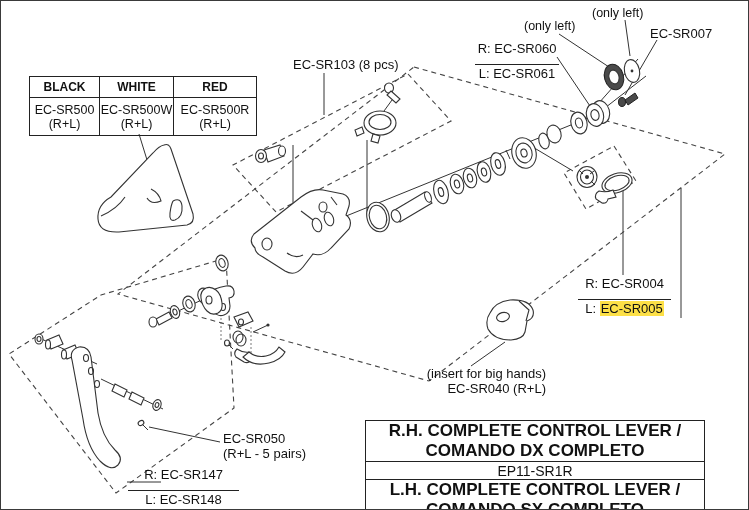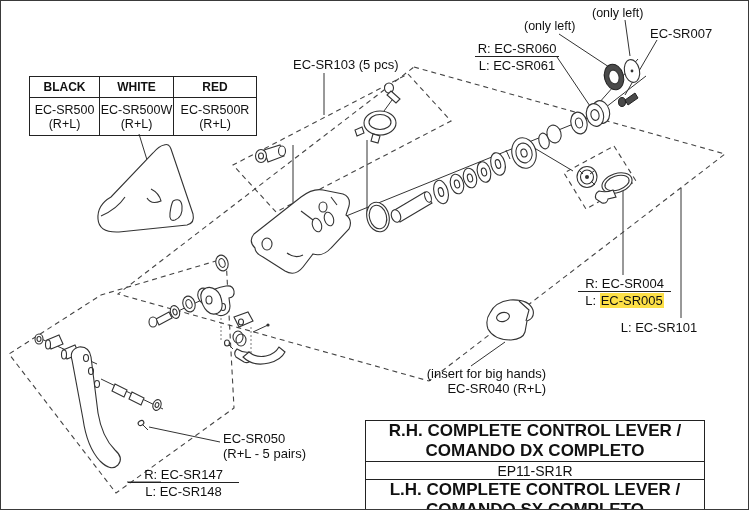--- a/index.html
+++ b/index.html
@@ -1,21 +1,21 @@
 <!DOCTYPE html>
 <html><head>
 <meta charset="utf-8">
 <style>
   html,body{margin:0;padding:0;background:#e8e8e8;font-family:"Liberation Sans",sans-serif;}
   #stage{position:relative;width:749px;height:510px;background:#ffffff;border:1px solid #3a3a3a;box-sizing:border-box;overflow:hidden;}
   #diagram-svg{position:absolute;left:0;top:0;}
   .lbl{position:absolute;font-size:13px;color:#111;line-height:15px;white-space:nowrap;}
   .sm{font-size:12.5px;}
   .rl{text-align:center;}
-  .rl .r-line{display:block;border-bottom:1.2px solid #222;padding-bottom:0px;}
+  .rl .r-line{display:block;border-bottom:1.2px solid #222;padding-bottom:8px;}
   .rl .l-line{display:block;padding-top:1px;}
   .center{text-align:right;white-space:normal;}
   .hl{padding:0 1px;}
   
   #color-table{position:absolute;left:28px;top:75px;border-collapse:collapse;table-layout:fixed;}
   #color-table td{border:1.2px solid #222;text-align:center;vertical-align:middle;padding:0;color:#111;}
   #color-table .hdr td{height:20px;font-weight:bold;font-size:12px;}
   #color-table .dat td{height:37px;font-size:12.5px;line-height:14px;}
   
   #summary-table{position:absolute;left:364px;top:419px;border-collapse:collapse;table-layout:fixed;width:340px;}
@@ -236,37 +236,36 @@
       <td>RED</td>
     </tr>
     <tr class="dat">
       <td><span>EC-SR500</span><br><span>(R+L)</span></td>
       <td><span>EC-SR500W</span><br><span>(R+L)</span></td>
       <td><span>EC-SR500R</span><br><span>(R+L)</span></td>
     </tr>
   </tbody>
     </table>
 
-  <div class="lbl" style="left:292px;top:56px;">EC-SR103 (5 pcs)</div>
+  <div class="lbl" style="left:292px;top:56px;">EC-SR103 (8 pcs)</div>
   <div class="lbl sm" style="left:523px;top:18px;">(only left)</div>
   <div class="lbl sm" style="left:591px;top:5px;">(only left)</div>
   <div class="lbl" style="left:649px;top:25px;">EC-SR007</div>
 
   <div class="lbl rl" style="left:474px;top:40px;width:84px;">
     <span class="r-line">R: EC-SR060</span>
     <span class="l-line">L: EC-SR061</span>
   </div>
 
   <div class="lbl rl" style="left:577px;top:275px;width:93px;">
     <span class="r-line">R: EC-SR004</span>
     <span class="l-line"><span>L: </span><span class="hl" id="hl-code" style="background: #fde047;">EC-SR005</span></span>
   </div>
 
   <div class="lbl rl" style="left:610px;top:318px;width:96px;">
-    <span class="l-line">L: EC-SR101</span>
   </div>
 
   <div class="lbl center" style="left:420px;top:365px;width:125px;">
     <span>(insert for big hands)</span><br>
     <span>EC-SR040 (R+L)</span>
   </div>
 
   <div class="lbl" style="left:222px;top:430px;">
     <span>EC-SR050</span><br>
     <span>(R+L - 5 pairs)</span>

